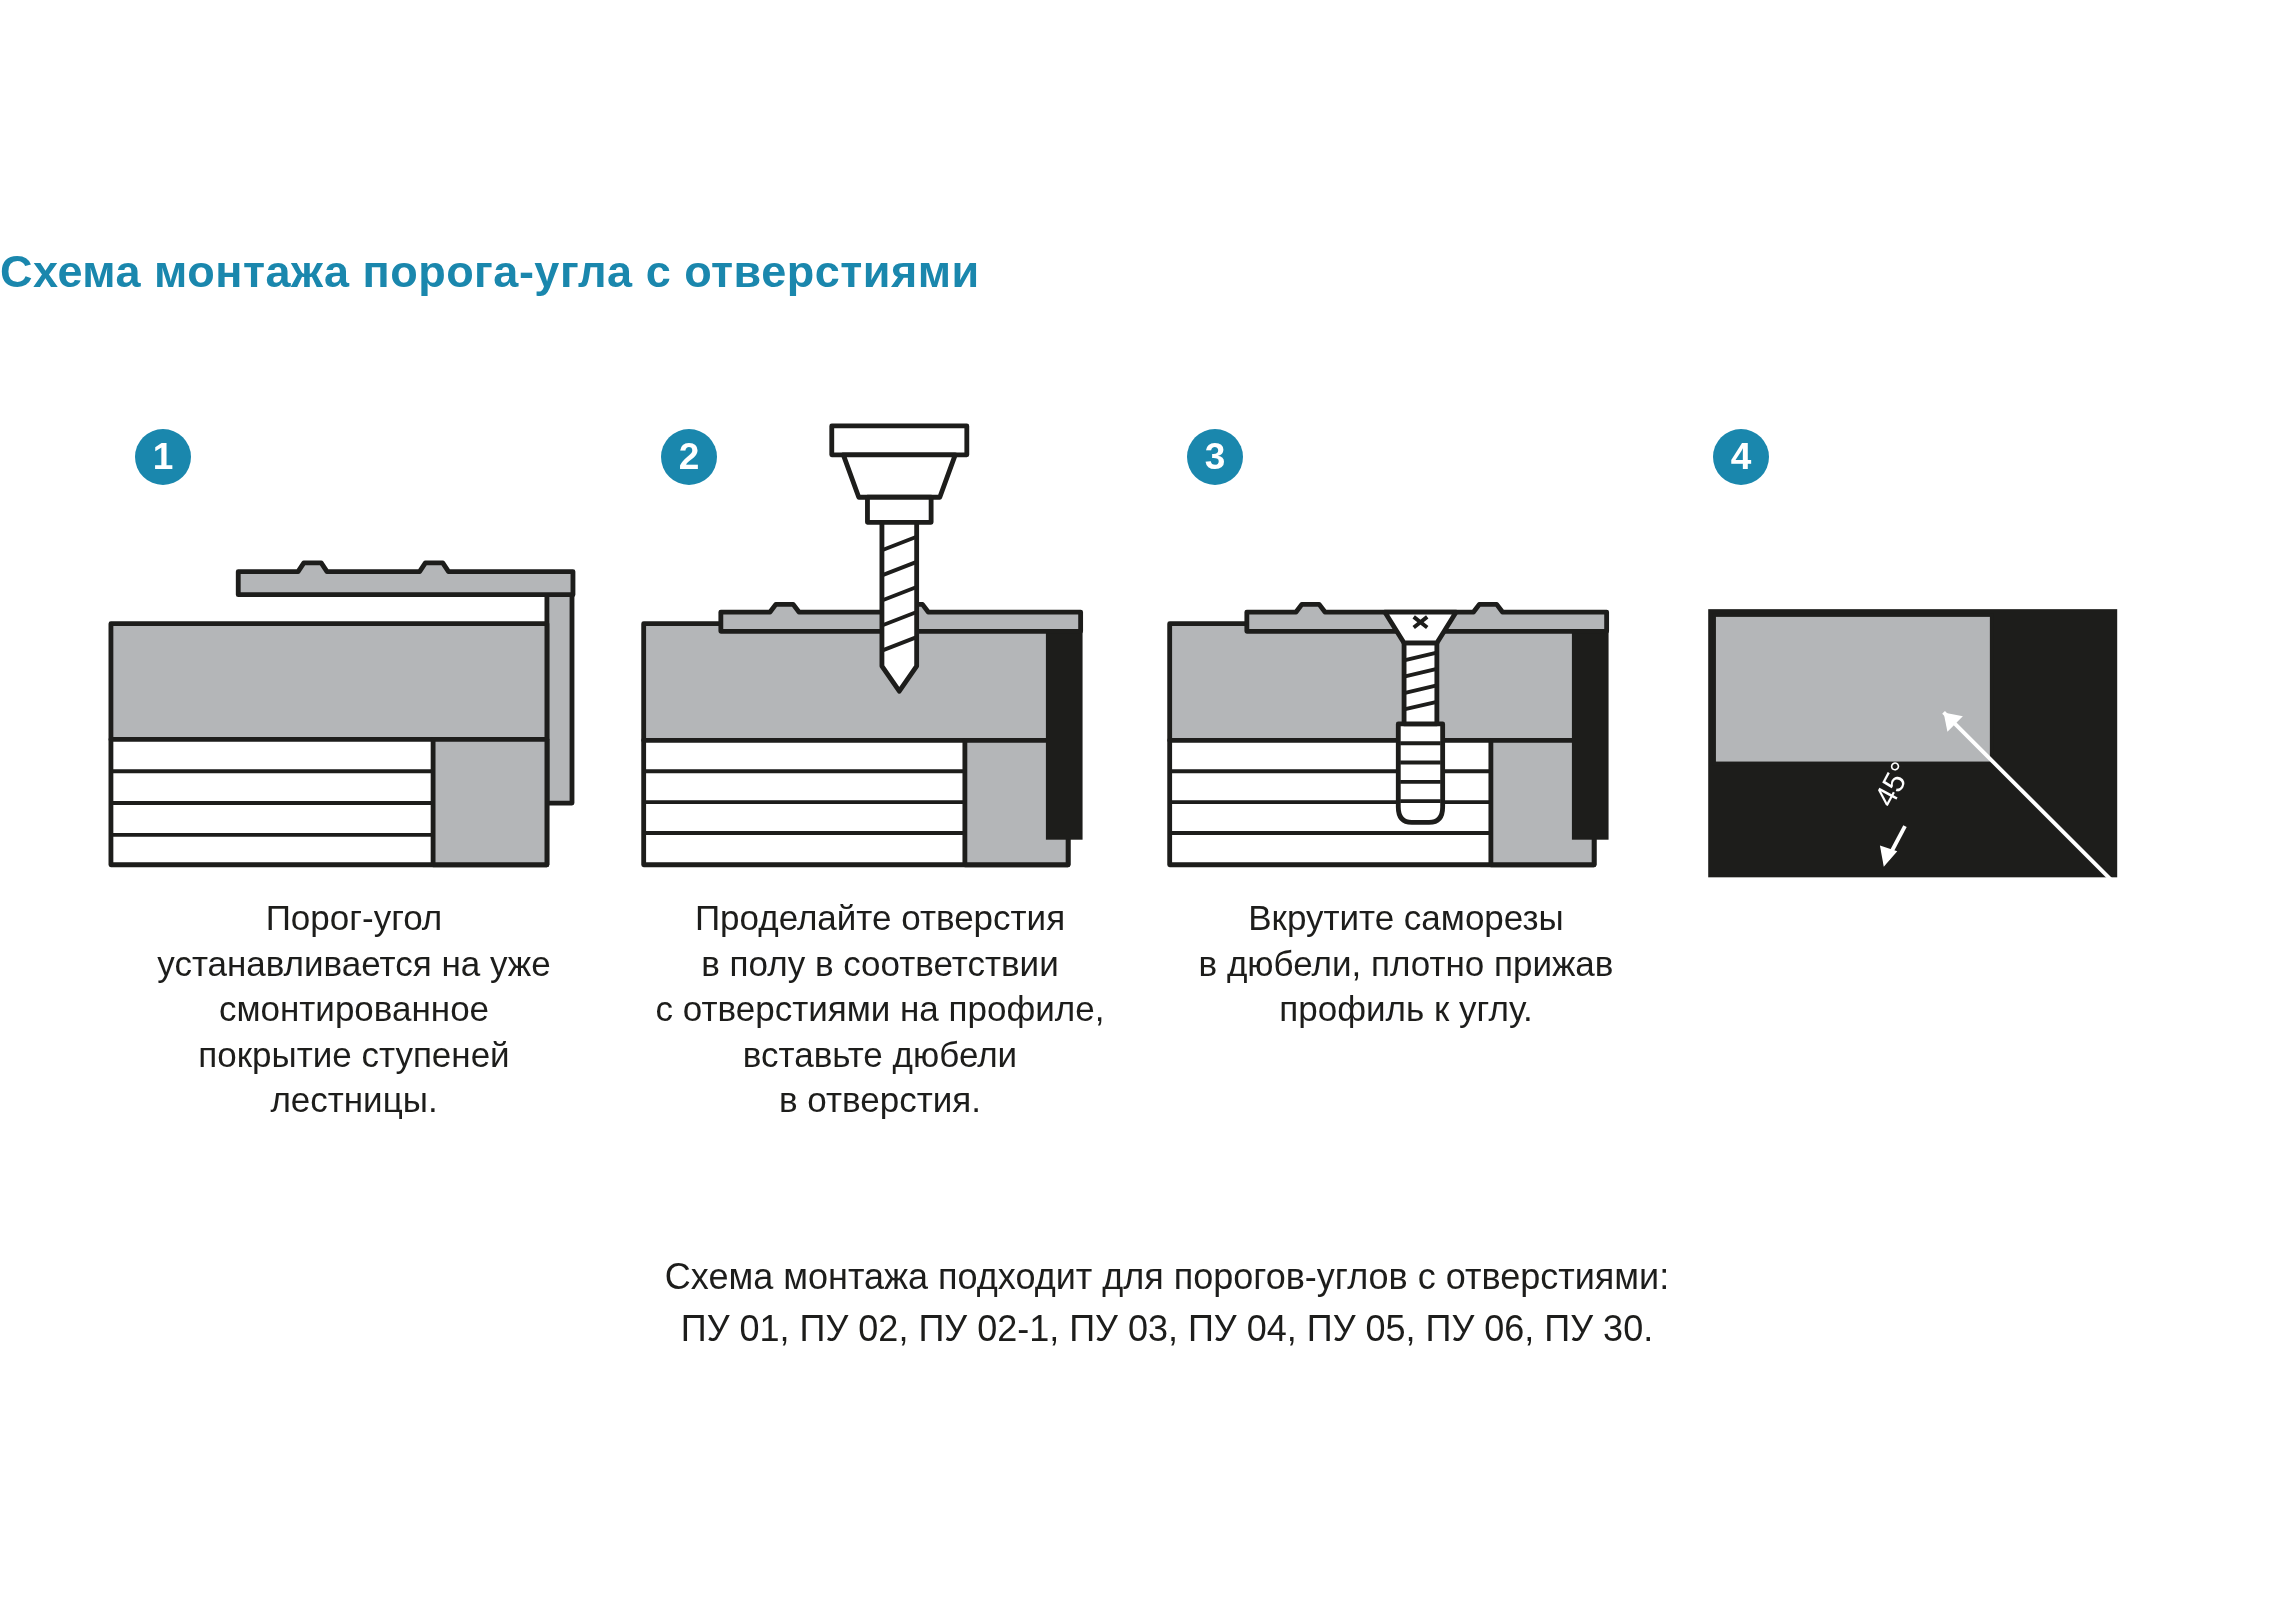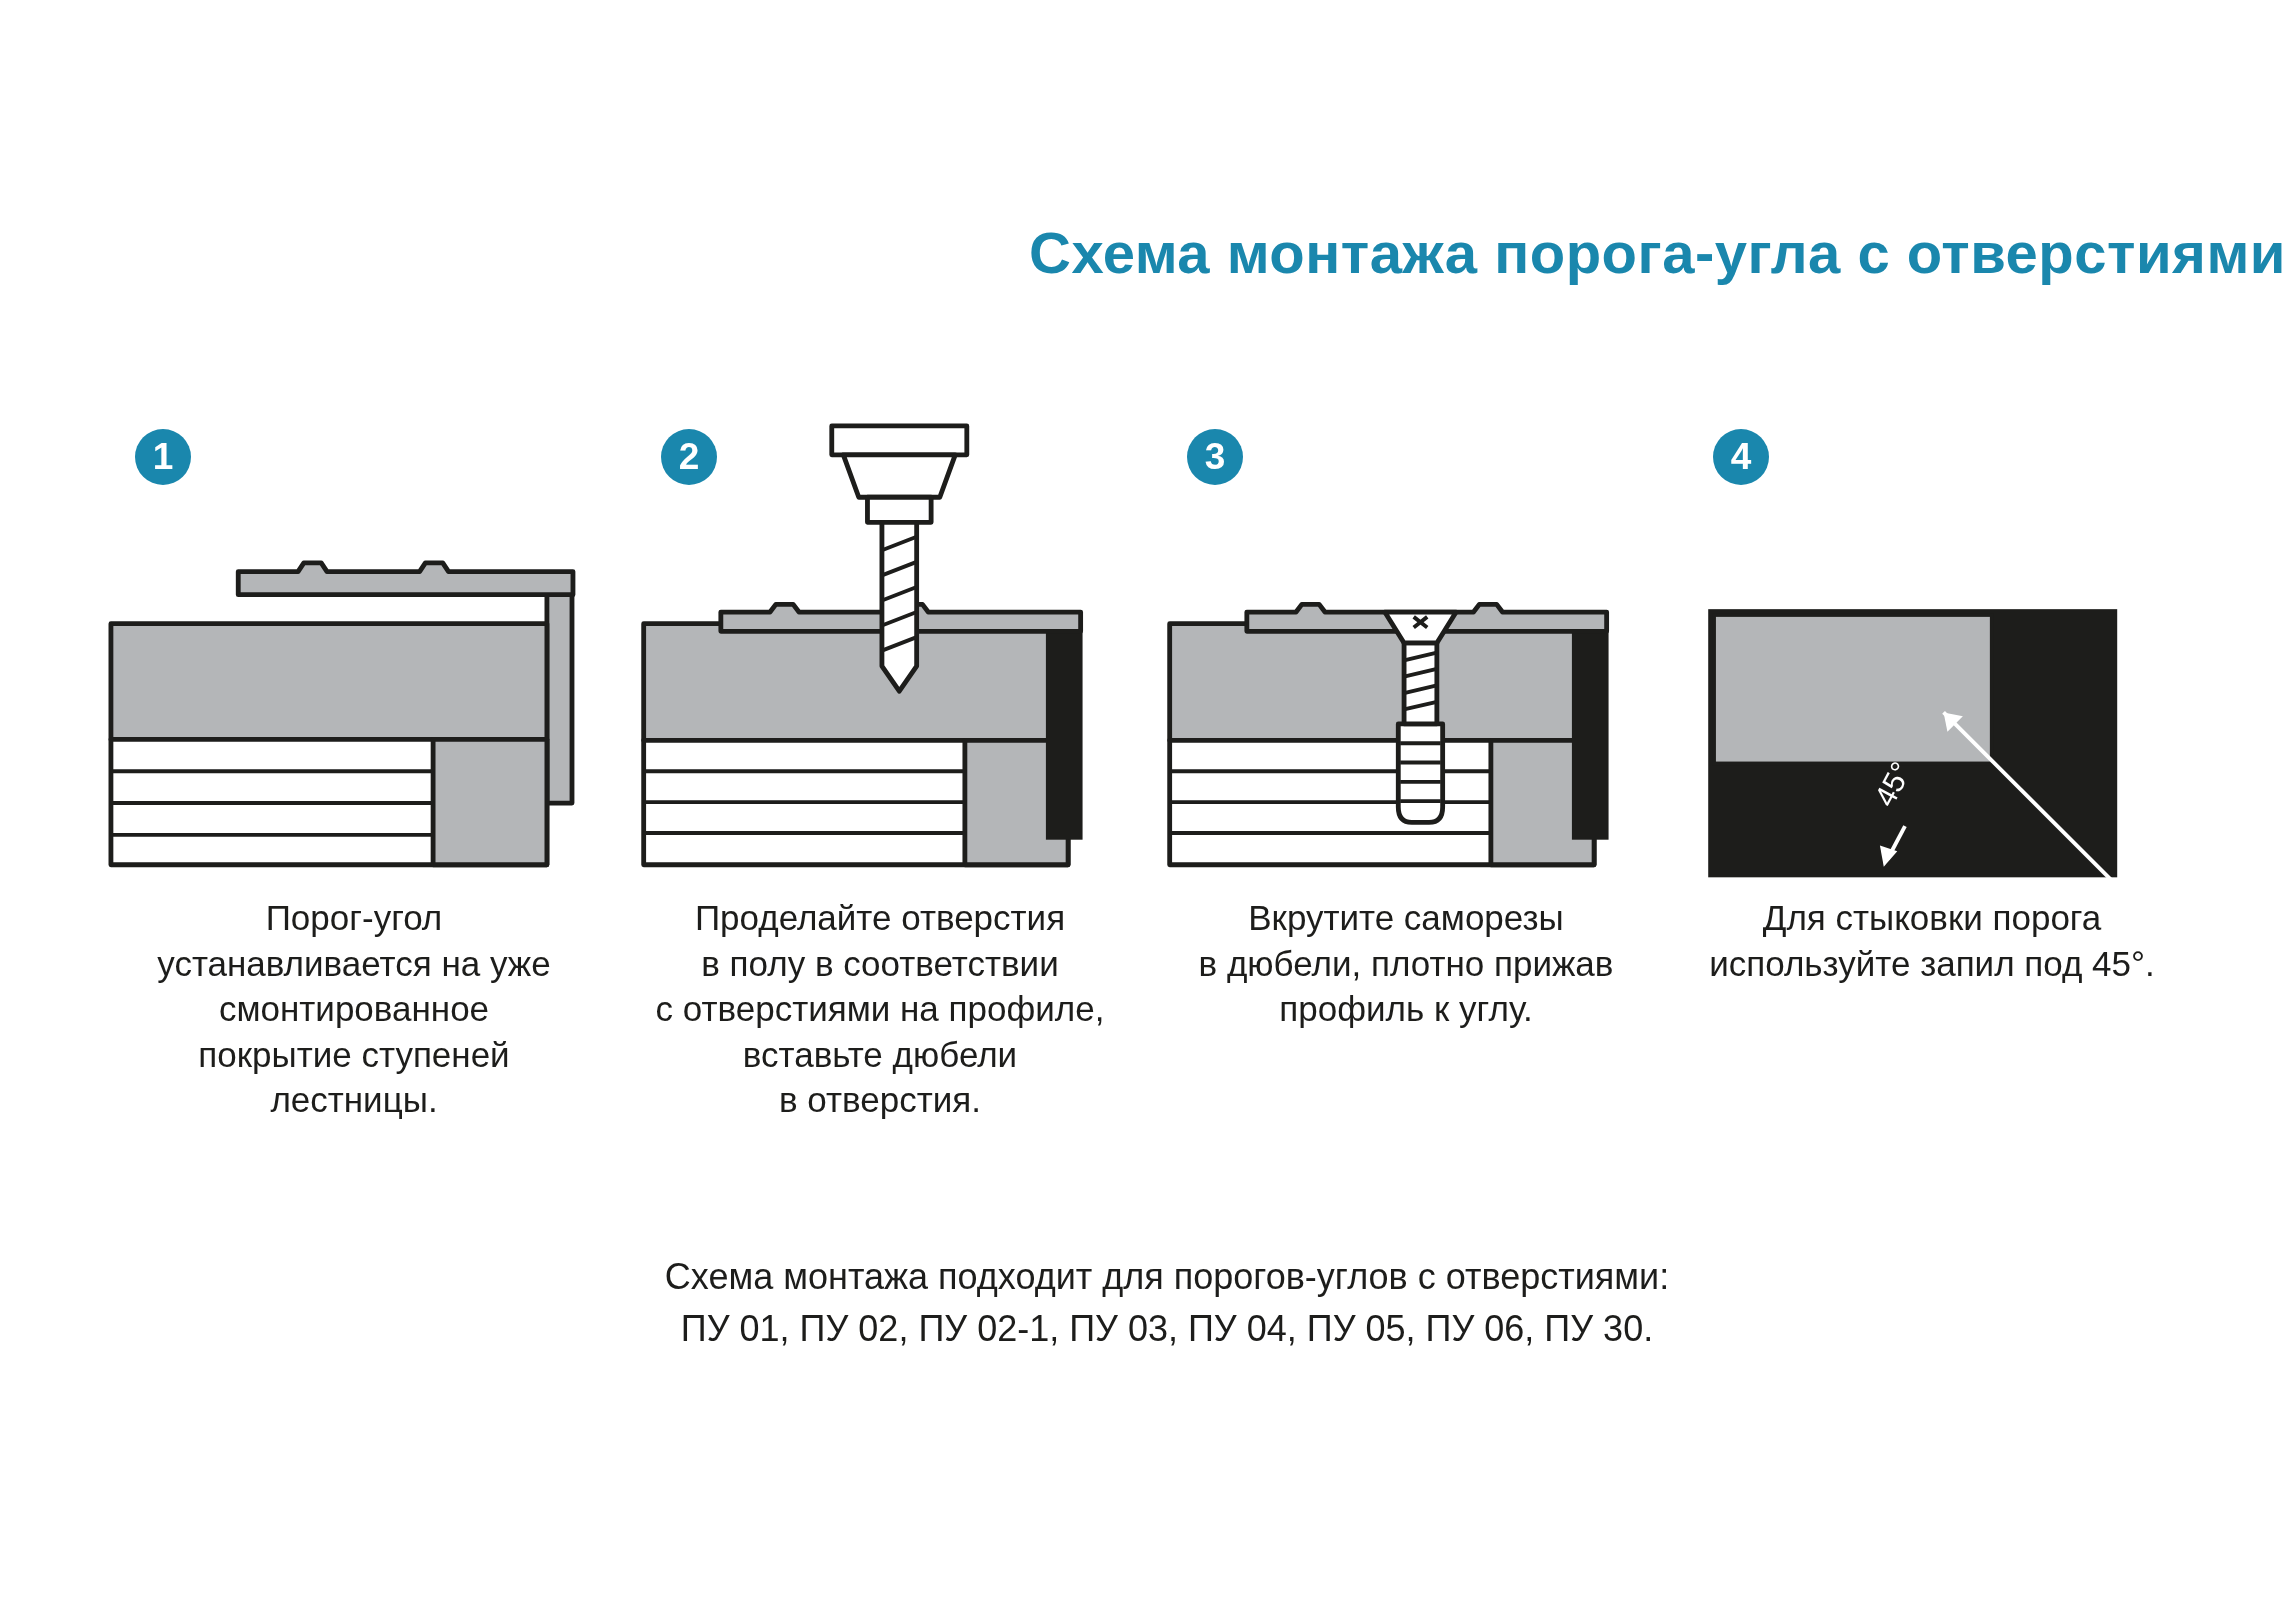--- a/index.html
+++ b/index.html
@@ -6,25 +6,25 @@
   body { font-family: "Liberation Sans", sans-serif; }
   .page {
     position: relative;
     width: 2286px;
     height: 1601px;
     background: #ffffff;
     overflow: hidden;
   }
   .title {
     position: absolute;
-    top: 219px;
+    top: 246px;
     left: 0;
     width: 100%;
-    text-align: right;
-    font-size: 58px;
+    text-align: left;
+    font-size: 45px;
     font-weight: 700;
     color: #1a87ad;
     letter-spacing: 0.5px;
   }
   .steps {
     position: absolute;
     top: 423px;
     left: 91px;
     width: 2105px;
     display: flex;
@@ -183,22 +183,20 @@
         <rect x="34" y="199" width="288" height="154" fill="#b4b6b8" stroke="#1d1d1b" stroke-width="4"></rect>
 
         <path d="M272 300 L447 475" stroke="#ffffff" stroke-width="4" fill="none"></path>
         <polygon points="272,300 292,304 276,320" class="whitefill"></polygon>
 
         <path d="M232 418 L214 452" class="whiteline"></path>
         <polygon points="210,460 224,444 206,438" class="whitefill"></polygon>
 
         <text x="218" y="400" class="angle-text" transform="rotate(-62 218 400)">45°</text>
       </svg>
-      <div class="caption">Для стыковки порога
-используйте запил под 45°.</div>
     </div>
 
   </div>
 
   <div class="footer">
     <div>Схема монтажа подходит для порогов-углов с отверстиями:</div>
     <div>ПУ 01, ПУ 02, ПУ 02-1, ПУ 03, ПУ 04, ПУ 05, ПУ 06, ПУ 30.</div>
   </div>
 
 </div>

